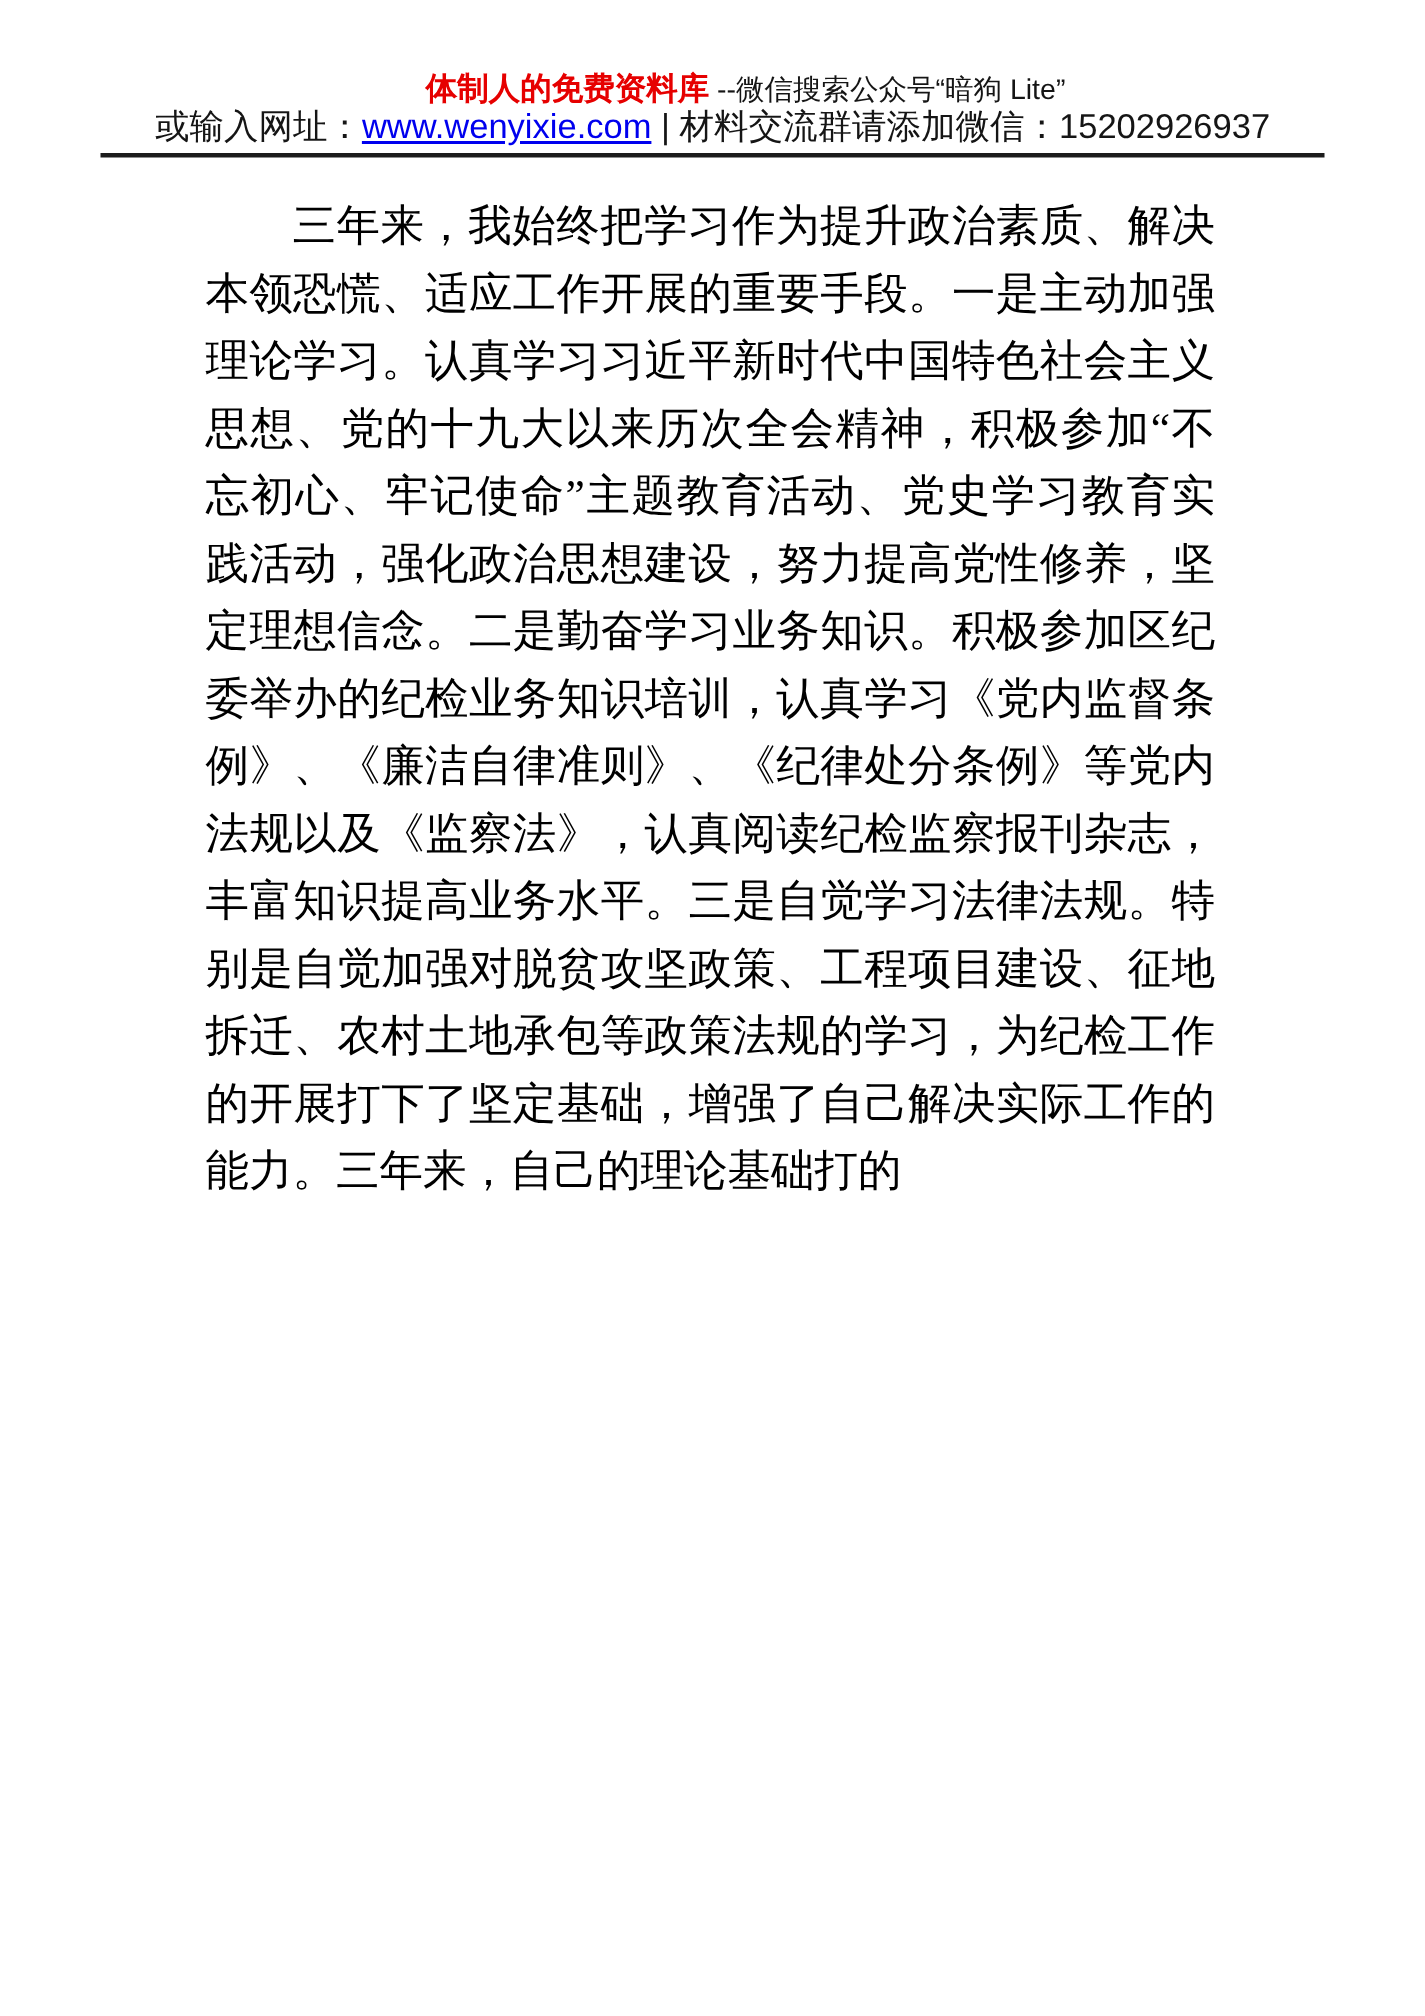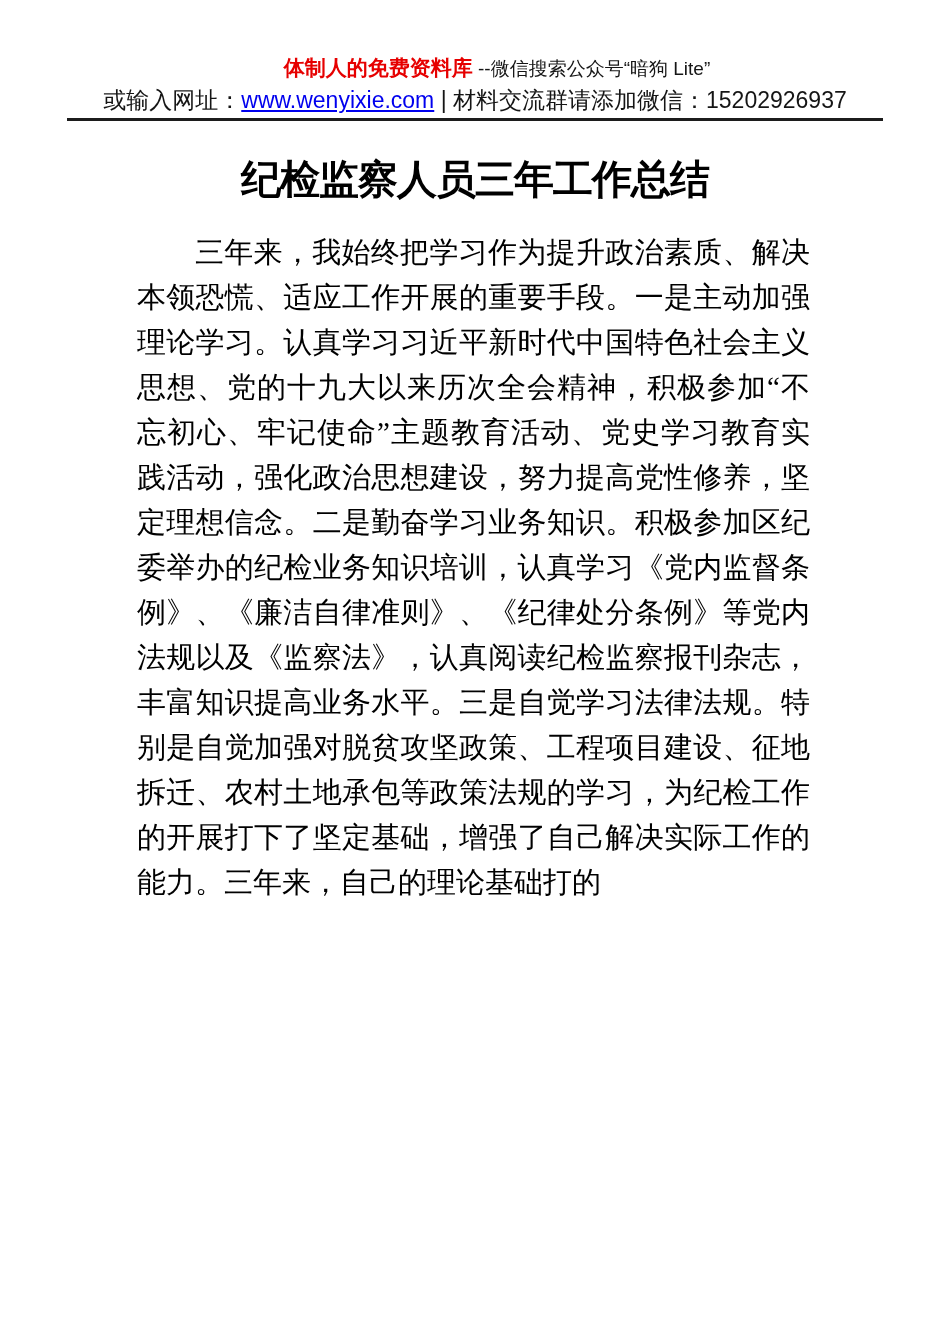--- a/index.html
+++ b/index.html
@@ -13,21 +13,21 @@
     font-family: "Liberation Serif", "DejaVu Serif", serif;
     color: #000000;
   }
 
   
   .header {
     padding-top: 50px;
     text-align: center;
     font-family: "Liberation Sans", "DejaVu Sans", sans-serif;
   }
-  .header-line1 { font-size: 19px; line-height: 36px; white-space: nowrap; margin-left: 44px; }
+  .header-line1 { font-size: 19px; line-height: 20px; white-space: nowrap; margin-left: 44px; }
   .brand {
     color: #e60000;
     font-weight: bold;
     font-size: 21px;
   }
   .wechat-note { color: #151515; }
   .header-line2 {
     font-size: 23px;
     line-height: 27px;
     color: #151515;
@@ -83,19 +83,18 @@
 <body>
 
 <div class="page">
 
   <div class="header">
     <div class="header-line1"><span class="brand">体制人的免费资料库</span><span class="wechat-note"> --微信搜索公众号“暗狗 Lite”</span></div>
     <div class="header-line2"><span>或输入网址：</span><a class="site-link">www.wenyixie.com</a><span> | 材料交流群请添加微信：15202926937</span></div>
     <div class="header-rule"></div>
   </div>
 
-  <h1 class="doc-title">纪检监察人员三年工作总结</h1>
 
   <div class="doc-body">
     <p class="para">三年来，我始终把学习作为提升政治素质、解决本领恐慌、适应工作开展的重要手段。一是主动加强理论学习。认真学习习近平新时代中国特色社会主义思想、党的十九大以来历次全会精神，积极参加“不忘初心、牢记使命”主题教育活动、党史学习教育实践活动，强化政治思想建设，努力提高党性修养，坚定理想信念。二是勤奋学习业务知识。积极参加区纪委举办的纪检业务知识培训，认真学习《党内监督条例》、《廉洁自律准则》、《纪律处分条例》等党内法规以及《监察法》，认真阅读纪检监察报刊杂志，丰富知识提高业务水平。三是自觉学习法律法规。特别是自觉加强对脱贫攻坚政策、工程项目建设、征地拆迁、农村土地承包等政策法规的学习，为纪检工作的开展打下了坚定基础，增强了自己解决实际工作的能力。三年来，自己的理论基础打的</p>
   </div>
 
 </div>
 
 </body></html>

